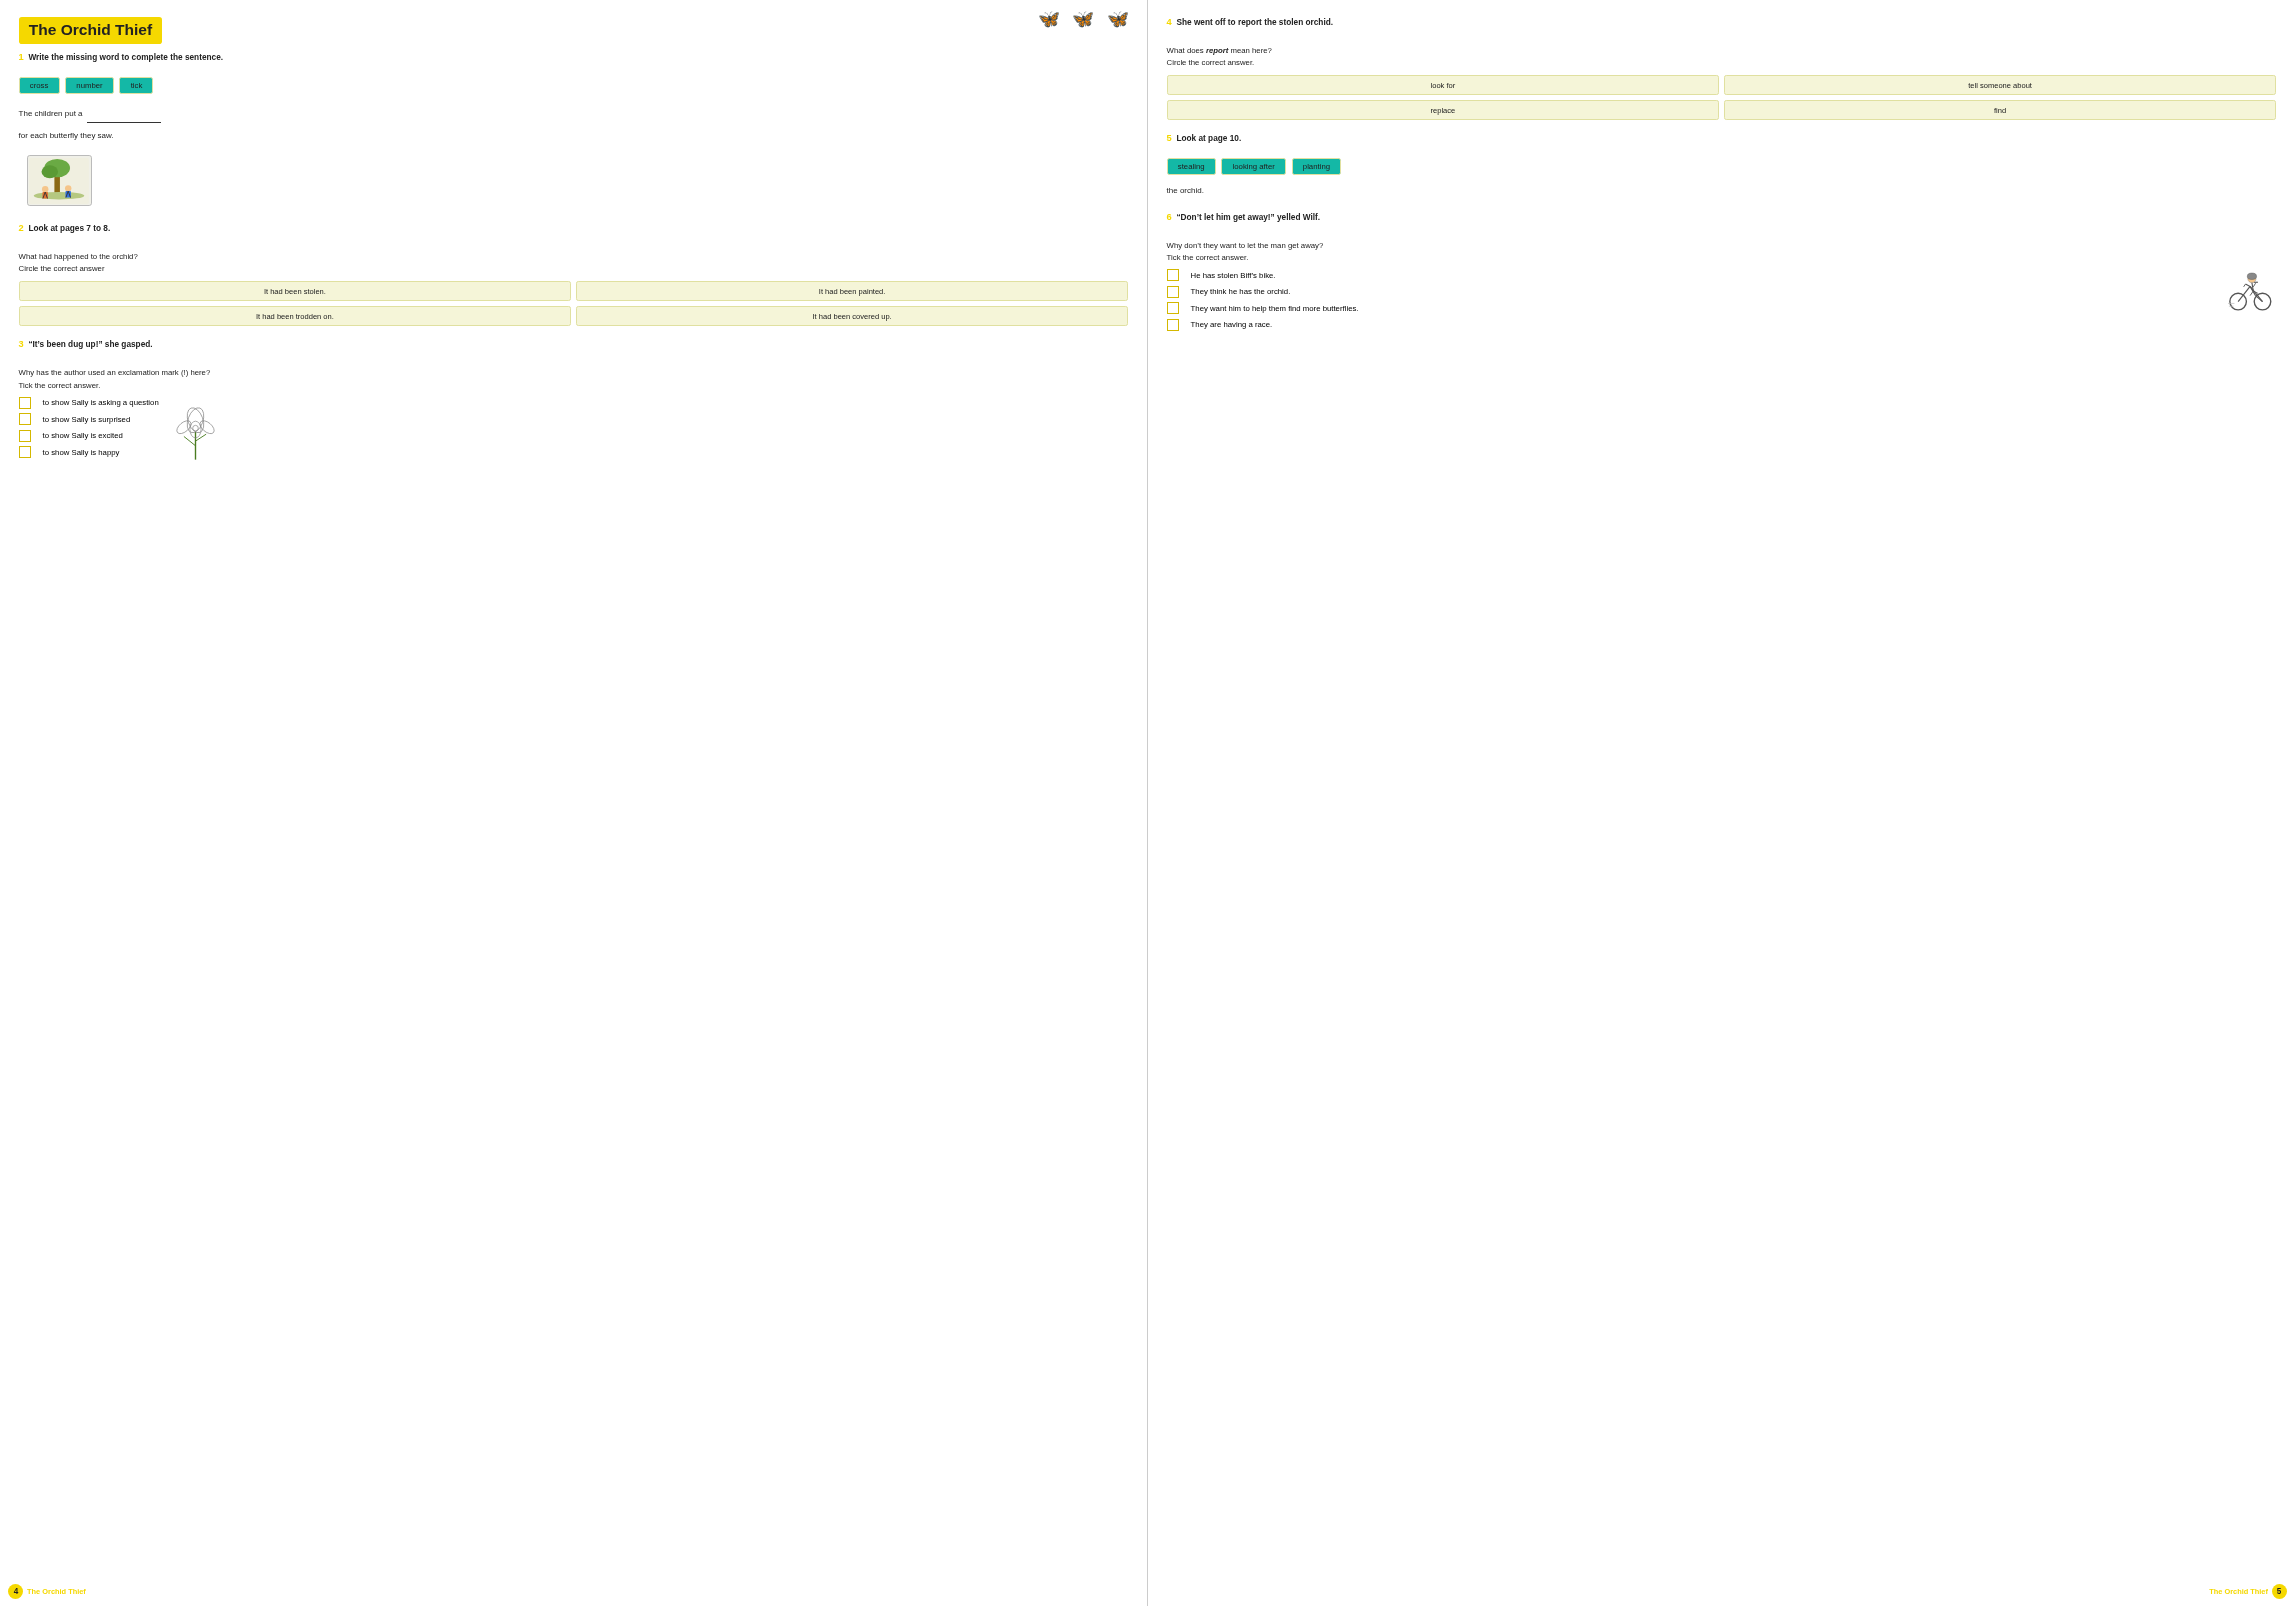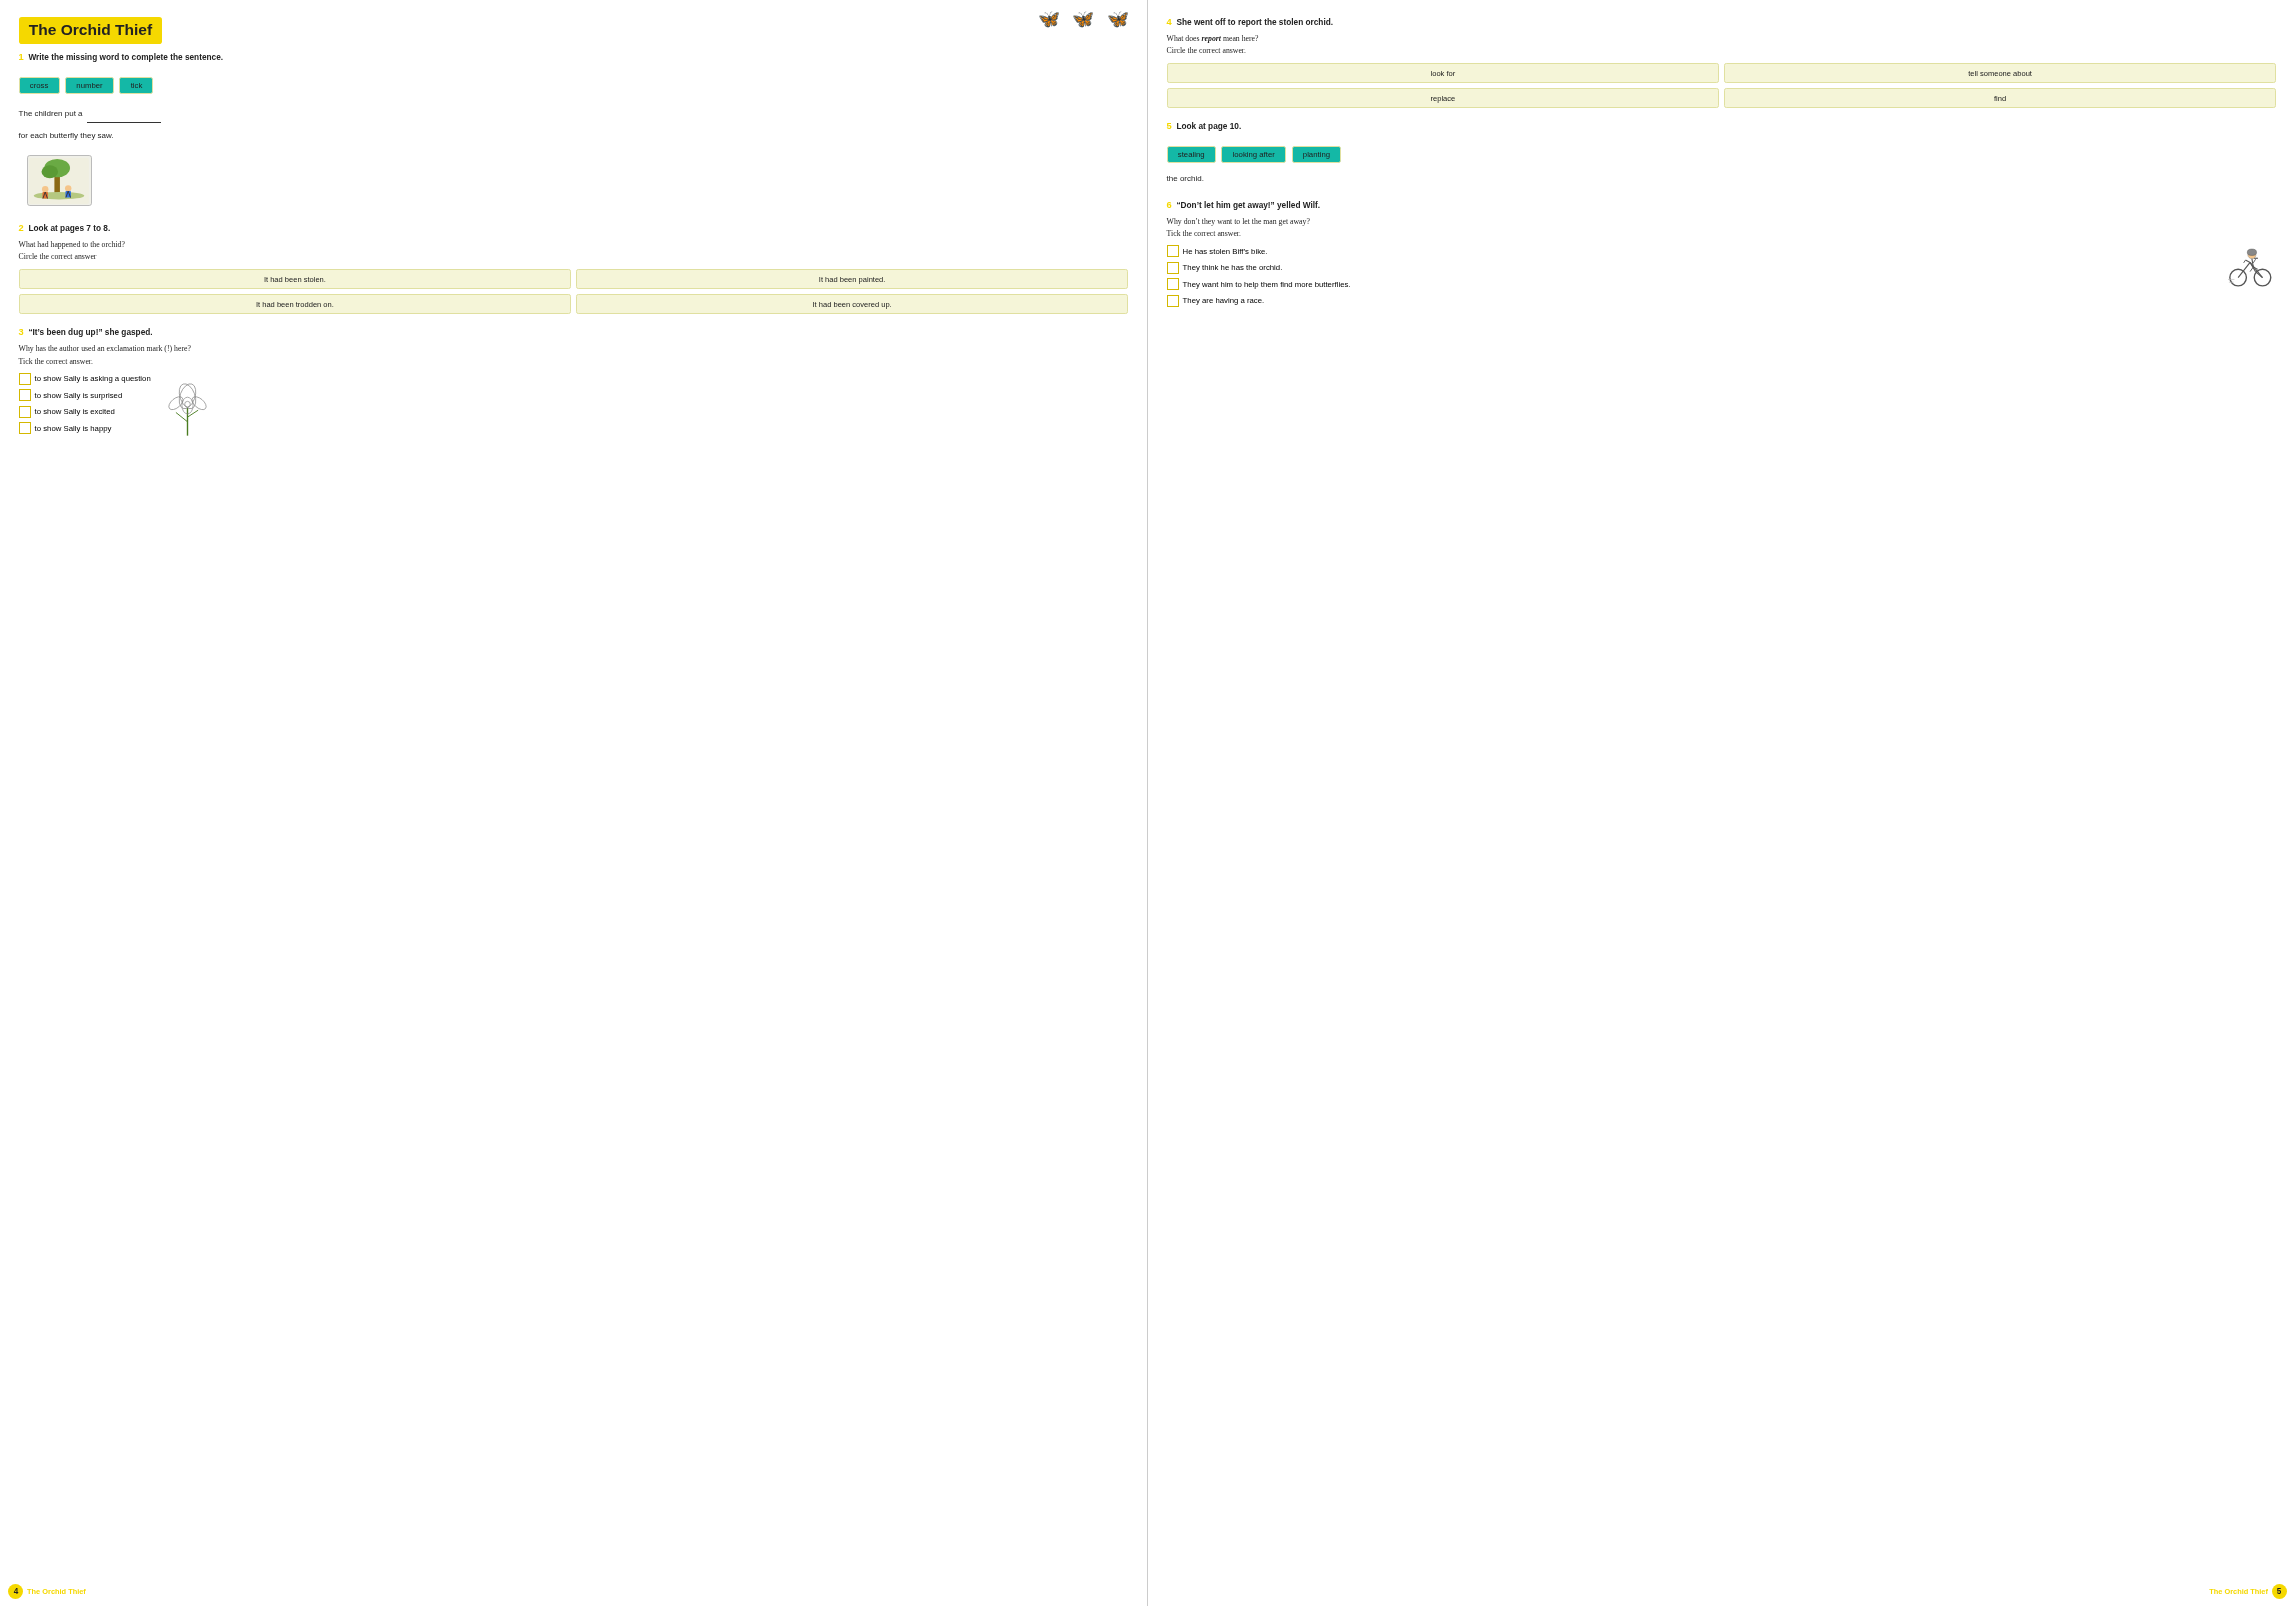--- a/index.html
+++ b/index.html
@@ -54,23 +54,22 @@
     }
     .question-text {
       font-size: 1.12em;
       font-weight: 700;
       color: #222;
       display: inline;
     }
     .question-body {
       font-size: 1.05em;
       color: #222;
-      margin-top: 6px;
+      margin-top: 18px;
       line-height: 1.6;
-      font-family: Liberation Serif, serif;
     }
     .word-options {
       display: flex;
       flex-wrap: wrap;
       gap: 5.6px;
       margin: 5.6px 0 7.4px 0;
     }
     .word-box {
       background: #14b8a6;
       border: 0.5px solid #e0e0a0;
@@ -104,21 +103,21 @@
       border: 0.5px solid #e0e0a0;
       border-radius: 2.3px;
       padding: 4.6px 8.4px;
       font-size: 1.02em;
       color: #222;
       text-align: center;
     }
     .checkbox-option {
       display: flex;
       align-items: center;
-      gap: 4px;
+      gap: 12px;
       margin: 4.6px 0;
       font-size: 1.05em;
     }
     .checkbox {
       width: 12px;
       height: 12px;
       border: 0.9px solid #d4b800;
       background: #fff;
       flex-shrink: 0;
       display: inline-block;

